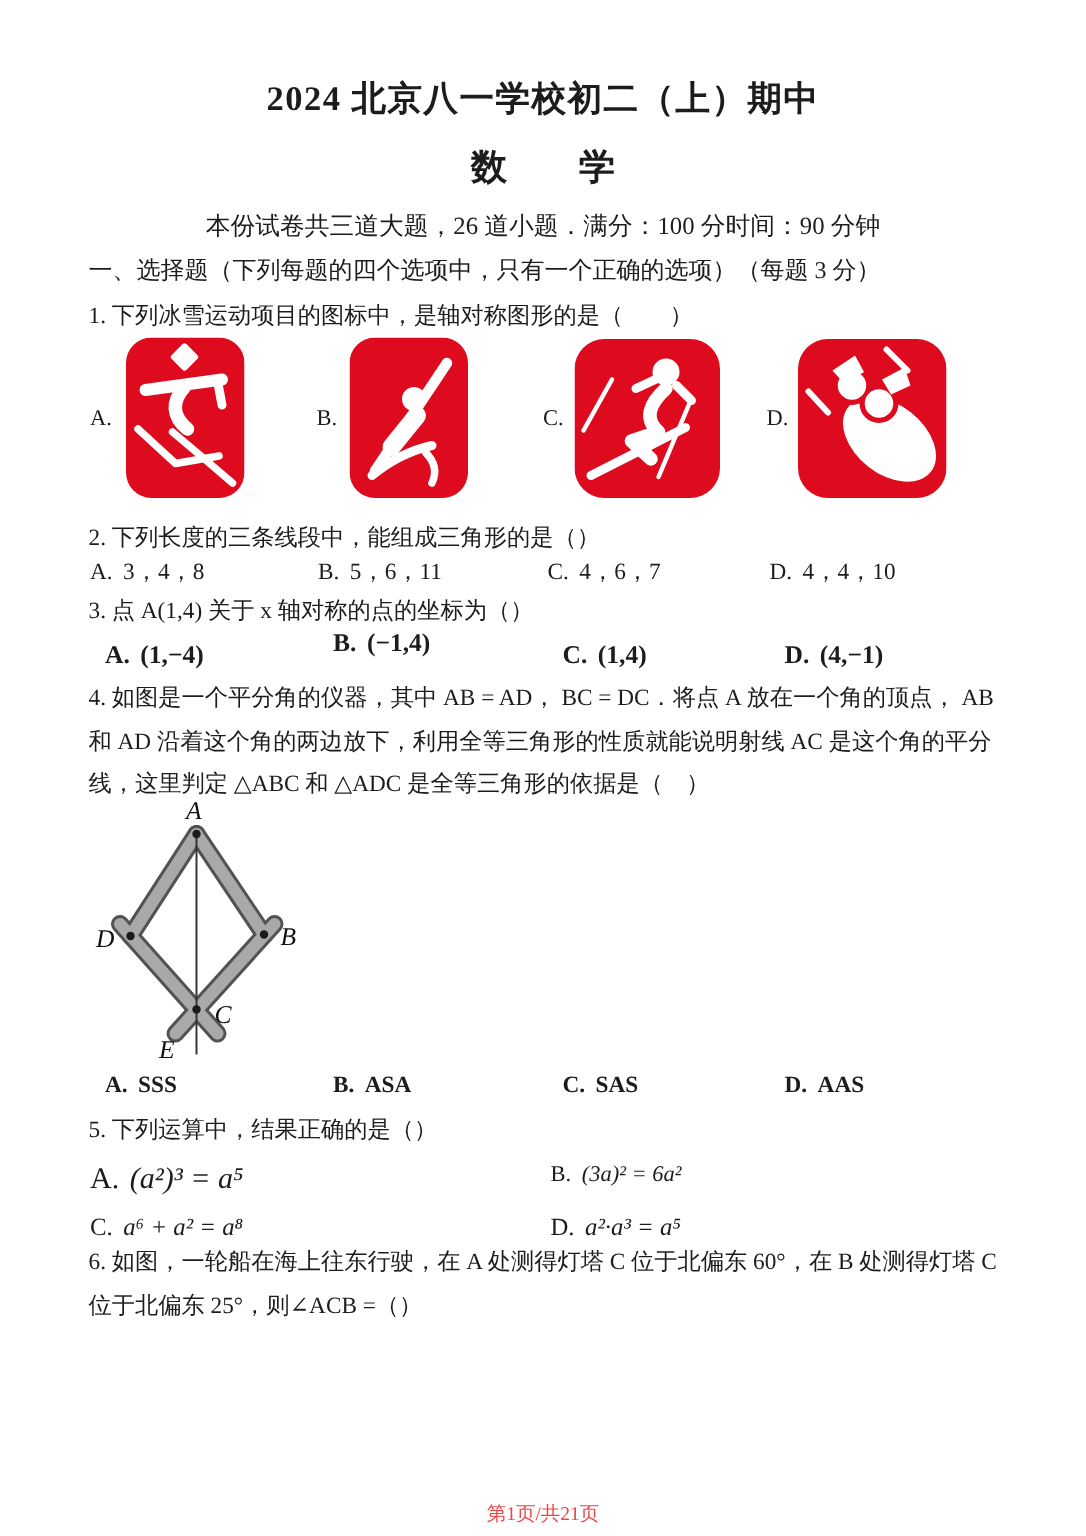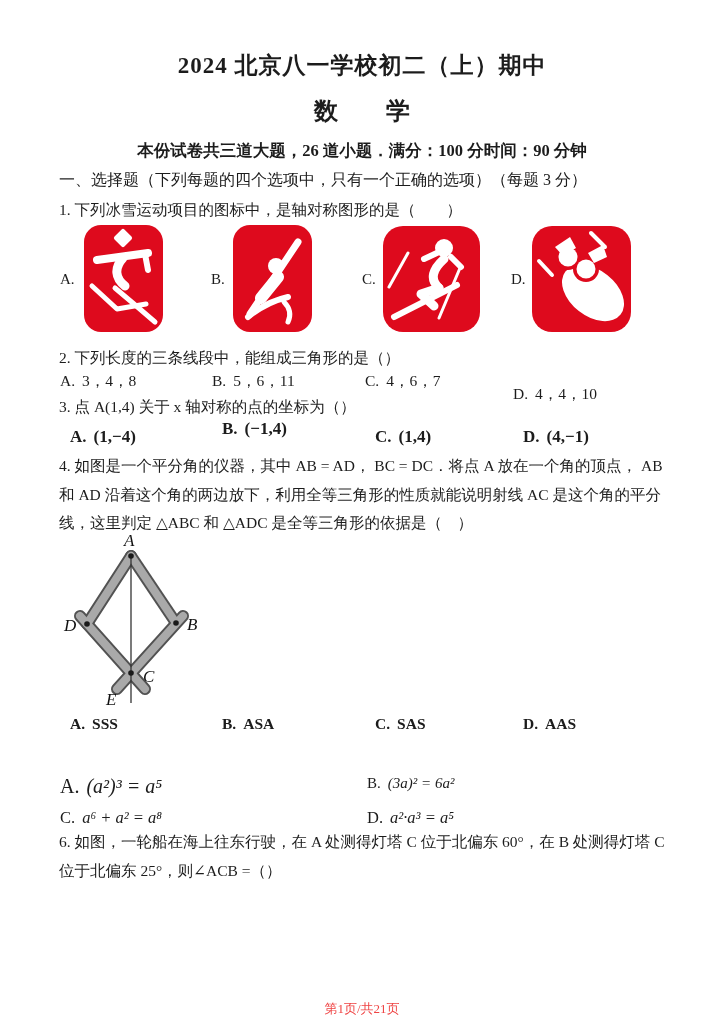--- a/index.html
+++ b/index.html
@@ -4,21 +4,21 @@
 <style>
   html,body{margin:0;padding:0;background:#e8e8e8;}
   .page{
     position:relative;width:724px;height:1024px;margin:0 auto;background:#ffffff;
     font-family:"Liberation Serif","DejaVu Serif",serif;color:#1c1c1c;overflow:hidden;
   }
   .abs{position:absolute;}
   .center{left:0;right:0;text-align:center;}
   .title{top:50px;font-size:23px;font-weight:700;letter-spacing:1px;}
   .subject{top:95px;font-size:24px;font-weight:700;}
-  .info{top:140px;font-size:16.5px;font-weight:700;}
+  .info{top:140px;font-size:16.5px;font-weight:400;}
   .section{top:170px;left:59px;font-size:16px;}
   .qtext{font-size:15.5px;}
   .para{line-height:1.85;width:612px;}
   .opt .lab{margin-right:7px;}
   .opt{font-size:15.5px;}
   .bold{font-weight:600;margin-left:10px;}
   .mathv{font-style:italic;}
   .col-a{left:60px;}
   .col-b{left:212px;}
   .col-c{left:365px;}
@@ -94,21 +94,21 @@
     <g stroke="#ffffff" stroke-width="4" stroke-linecap="round">
       <path d="M59 7 L73 21"></path>
       <path d="M7 35 L20 49"></path>
     </g>
   </svg>
 
   <div class="abs qtext" style="top:348px;left:59px;">2. 下列长度的三条线段中，能组成三角形的是（）</div>
   <div class="abs opt col-a" style="top:371px;"><span class="lab">A.</span><span>3，4，8</span></div>
   <div class="abs opt col-b" style="top:371px;"><span class="lab">B.</span><span>5，6，11</span></div>
   <div class="abs opt col-c" style="top:371px;"><span class="lab">C.</span><span>4，6，7</span></div>
-  <div class="abs opt col-d" style="top:384px;"><span class="lab">D.</span><span>4，4，10</span></div>
+  <div class="abs opt col-d" style="top:371px;"><span class="lab">D.</span><span>4，4，10</span></div>
 
   <div class="abs qtext" style="top:397px;left:59px;">3. 点 A(1,4) 关于 x 轴对称的点的坐标为（）</div>
   <div class="abs opt col-a bold" style="top:427px;font-size:17px;"><span class="lab">A.</span><span>(1,−4)</span></div>
   <div class="abs opt col-b bold" style="top:419px;font-size:17px;"><span class="lab">B.</span><span>(−1,4)</span></div>
   <div class="abs opt col-c bold" style="top:427px;font-size:17px;"><span class="lab">C.</span><span>(1,4)</span></div>
   <div class="abs opt col-d bold" style="top:427px;font-size:17px;"><span class="lab">D.</span><span>(4,−1)</span></div>
 
   <div class="abs qtext para" style="top:452px;left:59px;">4. 如图是一个平分角的仪器，其中 AB = AD， BC = DC．将点 A 放在一个角的顶点， AB 和 AD 沿着这个角的两边放下，利用全等三角形的性质就能说明射线 AC 是这个角的平分线，这里判定 △ABC 和 △ADC 是全等三角形的依据是（　）</div>
 
   <svg class="abs" style="top:531px;left:56px;" width="165" height="178" viewBox="0 0 165 178">
@@ -136,20 +136,21 @@
     <text x="131" y="99">B</text>
     <text x="87" y="151">C</text>
     <text x="50" y="174">E</text>
   </svg>
 
   <div class="abs opt col-a bold" style="top:715px;"><span class="lab">A.</span><span>SSS</span></div>
   <div class="abs opt col-b bold" style="top:715px;"><span class="lab">B.</span><span>ASA</span></div>
   <div class="abs opt col-c bold" style="top:715px;"><span class="lab">C.</span><span>SAS</span></div>
   <div class="abs opt col-d bold" style="top:715px;"><span class="lab">D.</span><span>AAS</span></div>
 
+  <div class="abs qtext" style="top:743px;left:59px;">5. 下列运算中，结果正确的是（）</div>
   <div class="abs opt col-a" style="top:775px;font-size:20px;"><span class="lab">A.</span><span class="mathv">(a²)³ = a⁵</span></div>
   <div class="abs opt col-half" style="top:775px;font-size:15px;"><span class="lab">B.</span><span class="mathv">(3a)² = 6a²</span></div>
   <div class="abs opt col-a" style="top:808px;font-size:16.5px;"><span class="lab">C.</span><span class="mathv">a⁶ + a² = a⁸</span></div>
   <div class="abs opt col-half" style="top:808px;font-size:16.5px;"><span class="lab">D.</span><span class="mathv">a²·a³ = a⁵</span></div>
 
   <div class="abs qtext para" style="top:828px;left:59px;width:620px;">6. 如图，一轮船在海上往东行驶，在 A 处测得灯塔 C 位于北偏东 60°，在 B 处测得灯塔 C 位于北偏东 25°，则∠ACB =（）</div>
 
   <div class="abs center footer">第1页/共21页</div>
 
 </div>

